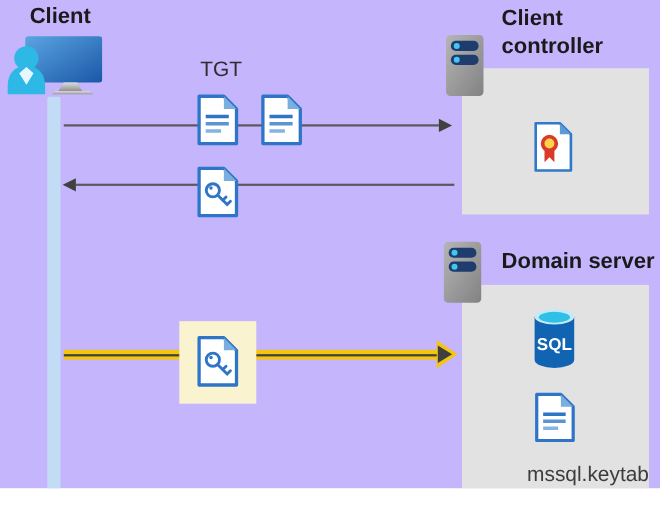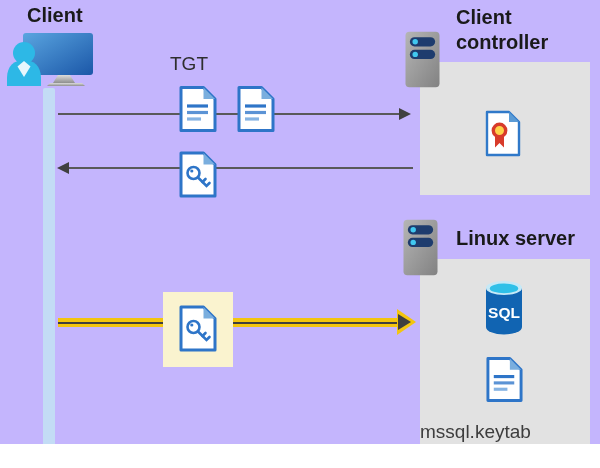--- a/index.html
+++ b/index.html
@@ -13,21 +13,21 @@
   .panel{background:#e2e2e2;}
   .timeline{background:#c3dcf5;border-radius:2px;}
   .hline{height:2px;background:#595959;}
   .tri-right{width:0;height:0;border-top:6px solid transparent;border-bottom:6px solid transparent;border-left:12px solid #404040;}
   .tri-left{width:0;height:0;border-top:6px solid transparent;border-bottom:6px solid transparent;border-right:12px solid #404040;}
   .yband{background:#f3c50f;}
   .ydark{position:absolute;left:0;top:3.5px;height:2px;width:100%;background:#3f3f3f;}
   .ytri-outer{width:0;height:0;border-top:13px solid transparent;border-bottom:13px solid transparent;border-left:19px solid #f3c50f;}
   .ytri-inner{width:0;height:0;border-top:8px solid transparent;border-bottom:8px solid transparent;border-left:13px solid #3f3f3f;}
   .highlight{background:#faf3cf;}
-  .ctr{text-align:left;}
+  .ctr{text-align:right;}
   svg{display:block;}
 </style>
 </head>
 <body>
 
 <div class="canvas">
 
   <div class="abs panel" style="left:420px;top:62px;width:170px;height:133px;"></div>
   <div class="abs panel" style="left:420px;top:259px;width:170px;height:196px;"></div>
 
@@ -136,21 +136,21 @@
         <stop offset="0" stop-color="#b5b5b5"></stop>
           <stop offset="1" stop-color="#828282"></stop>
       </linearGradient>
     </defs>
     <rect x="0.5" y="0.5" width="35" height="57" rx="4" fill="url(#gSrv2)"></rect>
     <rect x="5" y="6" width="26" height="9.5" rx="4.75" fill="#1e3c6e"></rect>
     <circle cx="10.5" cy="10.75" r="2.8" fill="#41c8f0"></circle>
     <rect x="5" y="19" width="26" height="9.5" rx="4.75" fill="#1e3c6e"></rect>
     <circle cx="10.5" cy="23.75" r="2.8" fill="#41c8f0"></circle>
   </svg>
-  <div class="abs title" style="left:456px;top:226px;white-space:nowrap;">Linux server</div>
+  <div class="abs title" style="left:456px;top:226px;white-space:nowrap;">Domain server</div>
 
   <svg class="abs" style="left:484px;top:280px;" width="40" height="58" viewBox="0 0 40 58">
     <path d="M2,8 L2,47 A18,7.5 0 0 0 38,47 L38,8 Z" fill="#1164b2"></path>
     <ellipse cx="20" cy="8" rx="18" ry="7" fill="#c5e9f7"></ellipse>
     <ellipse cx="20" cy="8.4" rx="14.2" ry="4.9" fill="#2fc0e8"></ellipse>
     <text x="20" y="38" text-anchor="middle" font-family="Liberation Sans, sans-serif" font-size="15.5" font-weight="bold" fill="#ffffff">SQL</text>
   </svg>
 
   <svg class="abs" style="left:485px;top:356px;" width="39" height="47" viewBox="0 0 40 48">
     <path d="M3,2.5 H25.5 L37,14 V45.5 H3 Z" fill="#ffffff" stroke="#2e75c8" stroke-width="3" stroke-linejoin="round"></path>

